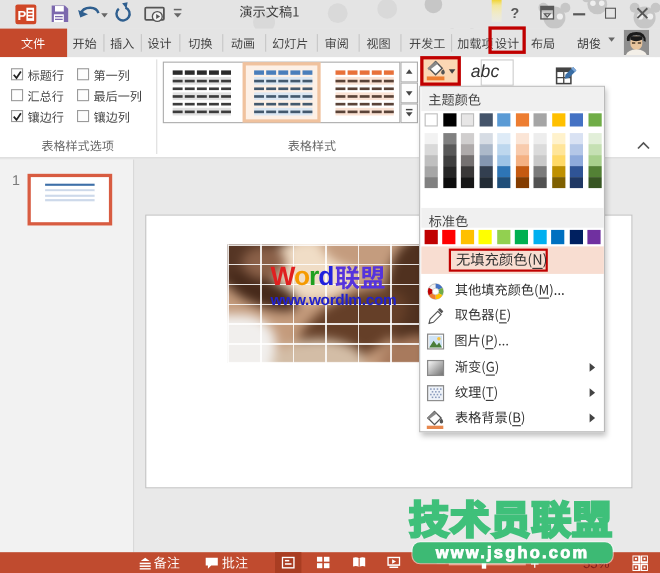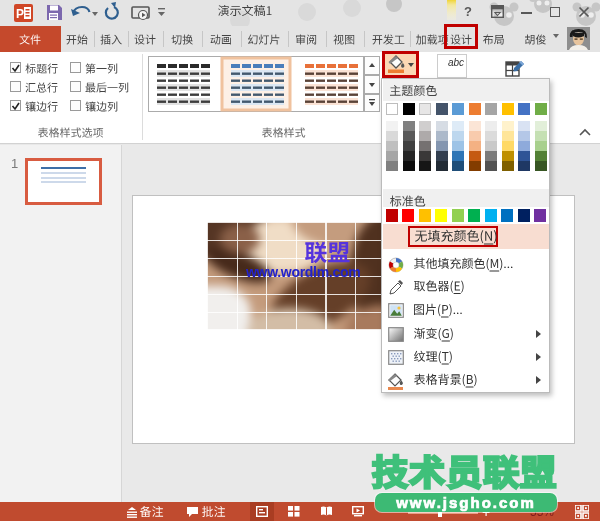--- a/index.html
+++ b/index.html
@@ -312,21 +312,21 @@
   <div class="abs" style="left:384px; top:53px; width:33px; height:23px; background:#fbd7b4;"></div>
   <svg class="abs" style="left:387px; top:55px;" width="20" height="19" viewBox="0 0 20 19">
     <path d="M9 1 l6 6 l-6 6 l-6 -6 z" fill="#fdfdfd" stroke="#555" stroke-width="1.3"></path>
     <path d="M9 1 l2 2 l-8 6 l-1.5 -2 z" fill="#888"></path>
     <path d="M16 8 q2.5 3 0.5 4.5 q-2 1 -2.5 -1.5 q0 -2 2 -3 z" fill="#555"></path>
     <rect x="1" y="14.5" width="16" height="3.5" fill="#ed7d31"></rect>
   </svg>
   <div class="abs" style="left:408px; top:63px; width:0; height:0; border-left:3.5px solid transparent; border-right:3.5px solid transparent; border-top:4px solid #444;"></div>
 
   <div class="abs" style="left:437px; top:54px; width:30px; height:24px; border:1px solid #ccc; background:#fff;"></div>
-  <div class="abs" style="left:448px; top:57px; font-size:10px; font-style:italic; color:#333;">abc</div>
+  <div class="abs" style="left:428px; top:57px; font-size:16px; font-style:italic; color:#333;">abc</div>
 
   <svg class="abs" style="left:504px; top:59px;" width="21" height="19" viewBox="0 0 21 19">
     <rect x="2" y="3" width="13" height="14" fill="#fff" stroke="#444" stroke-width="1.4"></rect>
     <rect x="2" y="3" width="13" height="3.5" fill="#444"></rect>
     <line x1="8.5" y1="6" x2="8.5" y2="17" stroke="#444" stroke-width="1.2"></line>
     <line x1="2" y1="11.5" x2="15" y2="11.5" stroke="#444" stroke-width="1.2"></line>
     <path d="M10 9 l7 -7 l3 3 l-7 7 l-3.5 0.5 z" fill="#3a6ea5"></path>
     <path d="M17 2 l3 3 l-1.5 1.5 l-3 -3 z" fill="#7da7d8"></path>
   </svg>
 
@@ -364,20 +364,21 @@
       <div class="abs" style="left:25px; top:14px; width:40px; height:30px; background:#8a6048; border-radius:50%;"></div>
     </div>
 
     <div style="position:absolute; left:0; top:0; width:178px; height:108px;
       background-image:repeating-linear-gradient(to right, rgba(255,255,255,0.85) 0px, rgba(255,255,255,0.85) 1.3px, transparent 1.3px, transparent 29.6px),
                        repeating-linear-gradient(to bottom, rgba(255,255,255,0.85) 0px, rgba(255,255,255,0.85) 1.3px, transparent 1.3px, transparent 18px);"></div>
     <div style="position:absolute; right:0; top:0; width:1.3px; height:108px; background:rgba(255,255,255,0.85);"></div>
     <div style="position:absolute; left:0; bottom:0; width:178px; height:1.3px; background:rgba(255,255,255,0.85);"></div>
   </div>
 
+  <div class="abs" style="left:246px; top:238px; font-size:24px; font-weight:bold; letter-spacing:-1px; font-family:'Liberation Sans',sans-serif;"><span style="color:#e02020;">W</span><span style="color:#f59a00;">o</span><span style="color:#1fa01f;">r</span><span style="color:#2222dd;">d</span></div>
   <div class="abs" style="left:246px; top:264px; font-size:14px; font-weight:bold; color:#2222cc; letter-spacing:-0.3px;">www.wordlm.com</div>
 
   <div class="abs statusbar"></div>
   <svg class="abs" style="left:126px; top:506px;" width="12" height="12" viewBox="0 0 12 12">
     <path d="M2 4 l4 -3 l4 3 z" fill="#fff"></path>
     <rect x="1" y="5.5" width="10" height="1.4" fill="#fff"></rect>
     <rect x="1" y="8" width="10" height="1.4" fill="#fff"></rect>
     <rect x="1" y="10.5" width="10" height="1.4" fill="#fff"></rect>
   </svg>
 

